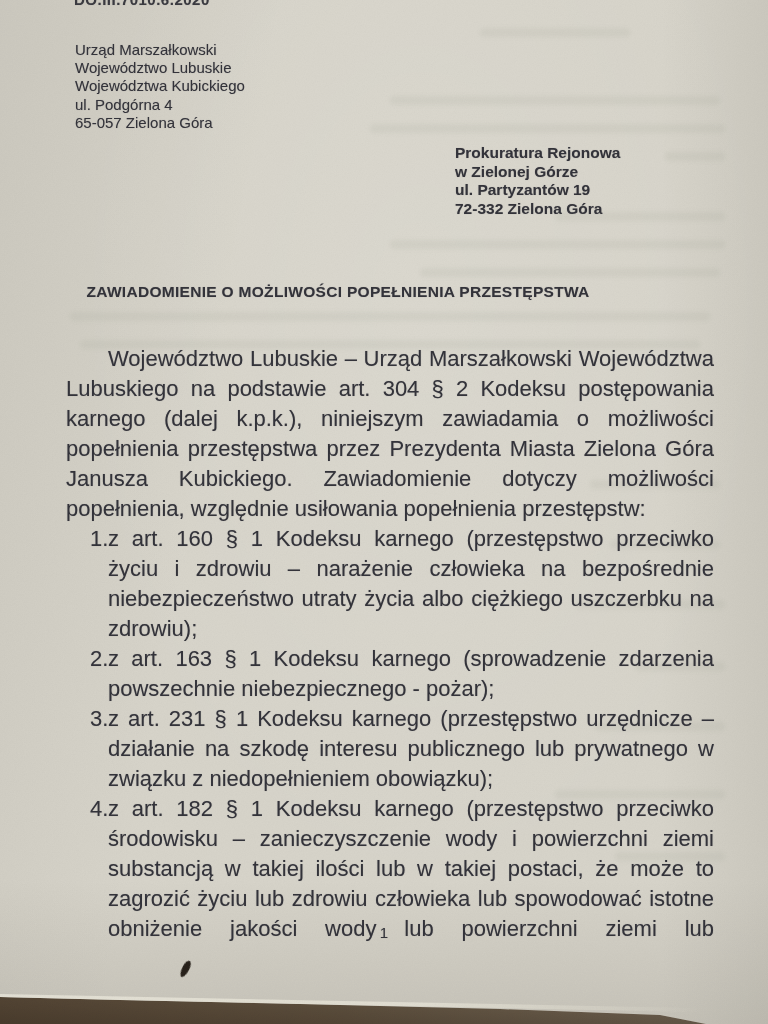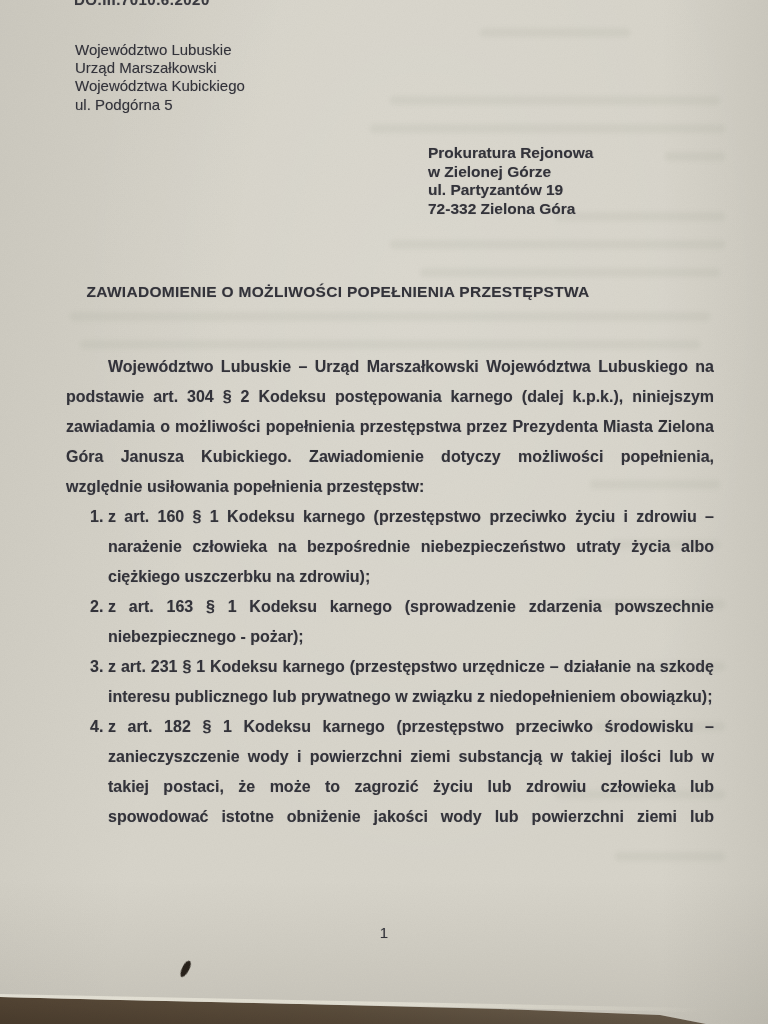--- a/index.html
+++ b/index.html
@@ -50,30 +50,30 @@
   .txt { color: #33333a; text-shadow: 0 0 1px rgba(51,51,58,0.30); }
   .ref-line {
     position: absolute; top: -9px; left: 74px;
     font-size: 15px; font-weight: 700; letter-spacing: 0.5px; color: #3a3a40;
   }
   .sender {
     position: absolute; top: 41px; left: 75px;
     font-size: 15px; line-height: 18.2px; font-weight: 400;
   }
   .recipient {
-    position: absolute; top: 144px; left: 428px;
+    position: absolute; top: 144px; left: 455px;
     font-size: 15.5px; line-height: 18.6px; font-weight: 700;
   }
   .title {
     position: absolute; top: 283px; left: 0; width: 676px;
     text-align: center; font-size: 15.5px; font-weight: 700; letter-spacing: 0.3px;
   }
   .bodytext {
-    position: absolute; top: 352px; left: 66px; width: 648px;
-    font-size: 16px; line-height: 30px; font-weight: bold;
+    position: absolute; top: 344px; left: 66px; width: 648px;
+    font-size: 22px; line-height: 30px;
   }
   .intro { margin: 0; text-align: justify; text-indent: 42px; }
   .li { position: relative; padding-left: 42px; text-align: justify; }
   .li .num { position: absolute; left: 24px; top: 0; }
   .li.justify-last { text-align-last: justify; }
   .pagenum {
     position: absolute; top: 924px; left: 0; width: 768px;
     text-align: center; font-size: 15px;
   }
   .ink-mark {
@@ -104,24 +104,25 @@
     <div class="bleed" style="top:540px; left:610px; width:110px;"></div>
     <div class="bleed" style="top:600px; left:575px; width:150px;"></div>
     <div class="bleed" style="top:662px; left:635px; width:90px;"></div>
     <div class="bleed" style="top:722px; left:595px; width:130px;"></div>
     <div class="bleed" style="top:790px; left:555px; width:170px;"></div>
     <div class="bleed" style="top:852px; left:615px; width:110px;"></div>
 
     <div class="ref-line txt">DO.III.7010.6.2020</div>
 
     <div class="sender txt">
+      <div>Urząd Marszałkowski</div>
       <div>Województwo Lubuskie</div>
-      <div>Urząd Marszałkowski</div>
       <div>Województwa Kubickiego</div>
-      <div>ul. Podgórna 5</div>
+      <div>ul. Podgórna 4</div>
+      <div>65-057 Zielona Góra</div>
     </div>
 
     <div class="recipient txt">
       <div>Prokuratura Rejonowa</div>
       <div>w Zielonej Górze</div>
       <div>ul. Partyzantów 19</div>
       <div>72-332 Zielona Góra</div>
     </div>
 
     <div class="title txt">ZAWIADOMIENIE O MOŻLIWOŚCI POPEŁNIENIA PRZESTĘPSTWA</div>

